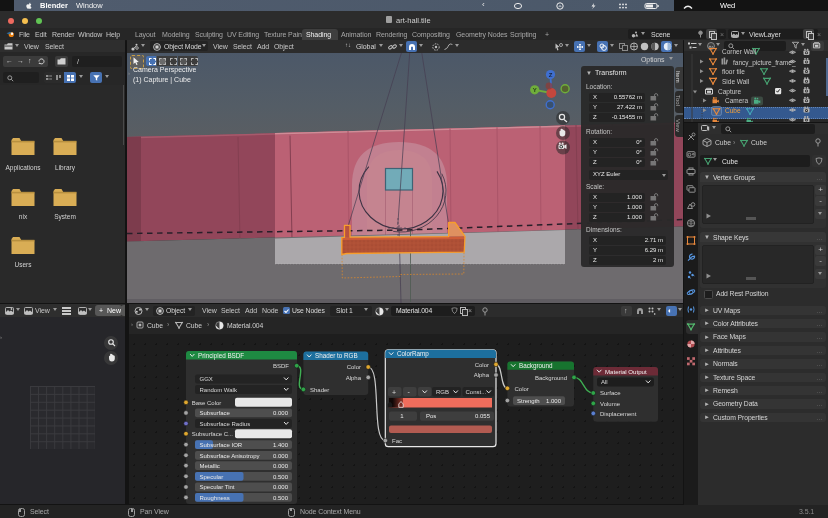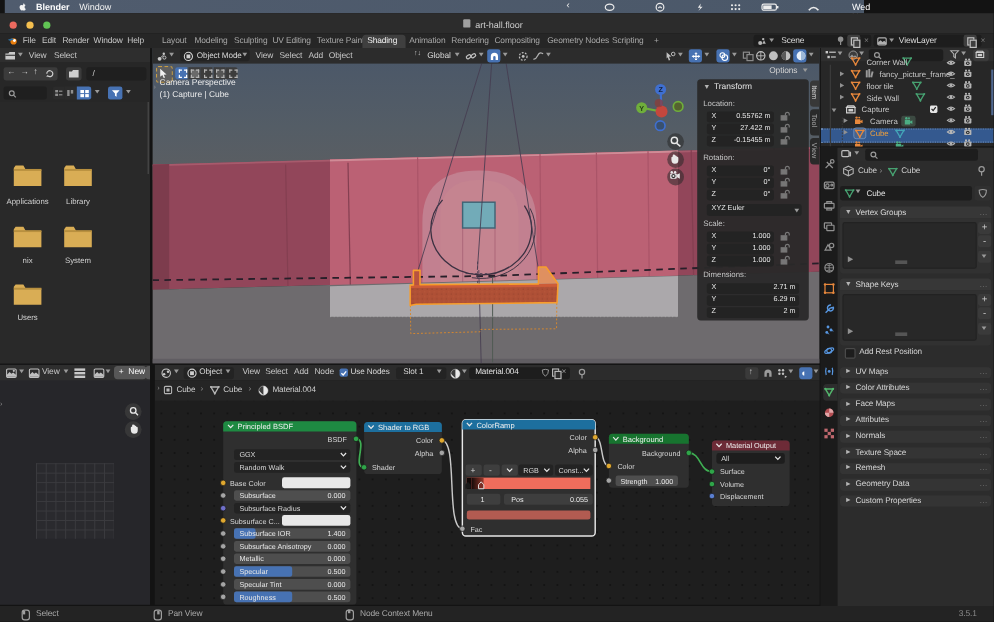--- a/index.html
+++ b/index.html
@@ -5,21 +5,21 @@
 font-family:"Liberation Sans",sans-serif;-webkit-font-smoothing:antialiased}
 .a{position:absolute}
 .txt{color:#c7c7c7;font-size:7px;white-space:nowrap;letter-spacing:-0.1px}
 .t7{color:#d0d0d0;font-size:6.8px;white-space:nowrap;letter-spacing:-0.1px}
 .fld{background:#232323;border-radius:2px}
 .chev{width:0;height:0;border-left:2.4px solid transparent;border-right:2.4px solid transparent;border-top:3.4px solid #9a9a9a}
 svg{position:absolute;overflow:visible}
 </style></head>
 <body>
 
-<div class="a" style="left:4px;top:0;width:716px;height:11px;background:linear-gradient(90deg,#505c6e,#4b5869)">
+<div class="a" style="left:14px;top:0;width:660px;height:11px;background:linear-gradient(90deg,#505c6e,#4b5869)">
   <svg class="a" style="left:11px;top:2px" width="8" height="8" viewBox="0 0 8 8">
       <path d="M4.6,1.6 Q5.8,1.3 6.3,2.4 Q5.4,3 5.5,4 Q5.5,5 6.5,5.4 Q6,6.7 5.2,6.8 Q4.6,6.9 4.2,6.7 Q3.8,6.5 3.2,6.8 Q2.4,7 1.7,5.6 Q1,4.2 1.5,3.1 Q2,2.2 3,2.2 Q3.6,2.2 4,2.4 Z M4.2,1.9 Q4.2,0.9 5.2,0.5 Q5.3,1.5 4.2,1.9 Z" fill="#f2f2f2"></path>
     </svg>
   <span class="a" style="left:26px;top:1px;color:#fff;font-size:7.5px;font-weight:bold">Blender</span>
   <span class="a" style="left:62px;top:1px;color:#f2f2f2;font-size:7.5px">Window</span>
   <span class="a" style="left:468px;top:0px;color:#e8e8e8;font-size:8px">‹</span>
   <svg class="a" style="left:494px;top:2px" width="200" height="8" viewBox="0 0 200 8" fill="none" stroke="#ececec" stroke-width="1">
     <ellipse cx="10" cy="4" rx="3.6" ry="2.6"></ellipse>
     <circle cx="52" cy="4" r="3.2"></circle>
       <path d="M50.6,4.8 Q52,2.6 53.4,4.8" stroke-width="0.9"></path>
@@ -38,21 +38,21 @@
     <path d="M176,6.5 Q180,2 184,6.5" stroke-width="1.4"></path>
   </svg>
   <span class="a" style="left:706px;top:1px;color:#fff;font-size:7.5px">Wed Nov 8&nbsp;&nbsp;10:47</span>
 </div>
 
 <div class="a" style="left:0;top:11px;width:828px;height:17px;background:#2c2c2c">
   <div class="a" style="left:8px;top:6.5px;width:6px;height:6px;border-radius:3px;background:#ed6a5f"></div>
   <div class="a" style="left:22px;top:6.5px;width:6px;height:6px;border-radius:3px;background:#f5bf4f"></div>
   <div class="a" style="left:36px;top:6.5px;width:6px;height:6px;border-radius:3px;background:#61c454"></div>
   <div class="a" style="left:386px;top:5px;width:6px;height:7px;background:#9f9f9f;border-radius:1px"></div>
-  <span class="a" style="left:396px;top:5px;color:#cfcfcf;font-size:7.5px">art-hall.floor</span>
+  <span class="a" style="left:396px;top:5px;color:#cfcfcf;font-size:7.5px">art-hall.tile</span>
 </div>
 
 <div class="a" style="left:0;top:28px;width:828px;height:12px;background:#262626;border-bottom:1px solid #161616">
   <svg class="a" style="left:6px;top:2px" width="9" height="8" viewBox="0 0 9 8">
       <circle cx="5.3" cy="4.5" r="2.6" fill="#e87d0d"></circle>
       <circle cx="6" cy="3.8" r="1.2" fill="#fff"></circle>
       <path d="M0.5,3.2 L4,1.8 L5.5,3 L2.5,4.2 Z" fill="#2f6d9c"></path>
     </svg>
   <span class="a txt" style="left:19px;top:2.5px">File</span>
   <span class="a txt" style="left:35px;top:2.5px">Edit</span>

